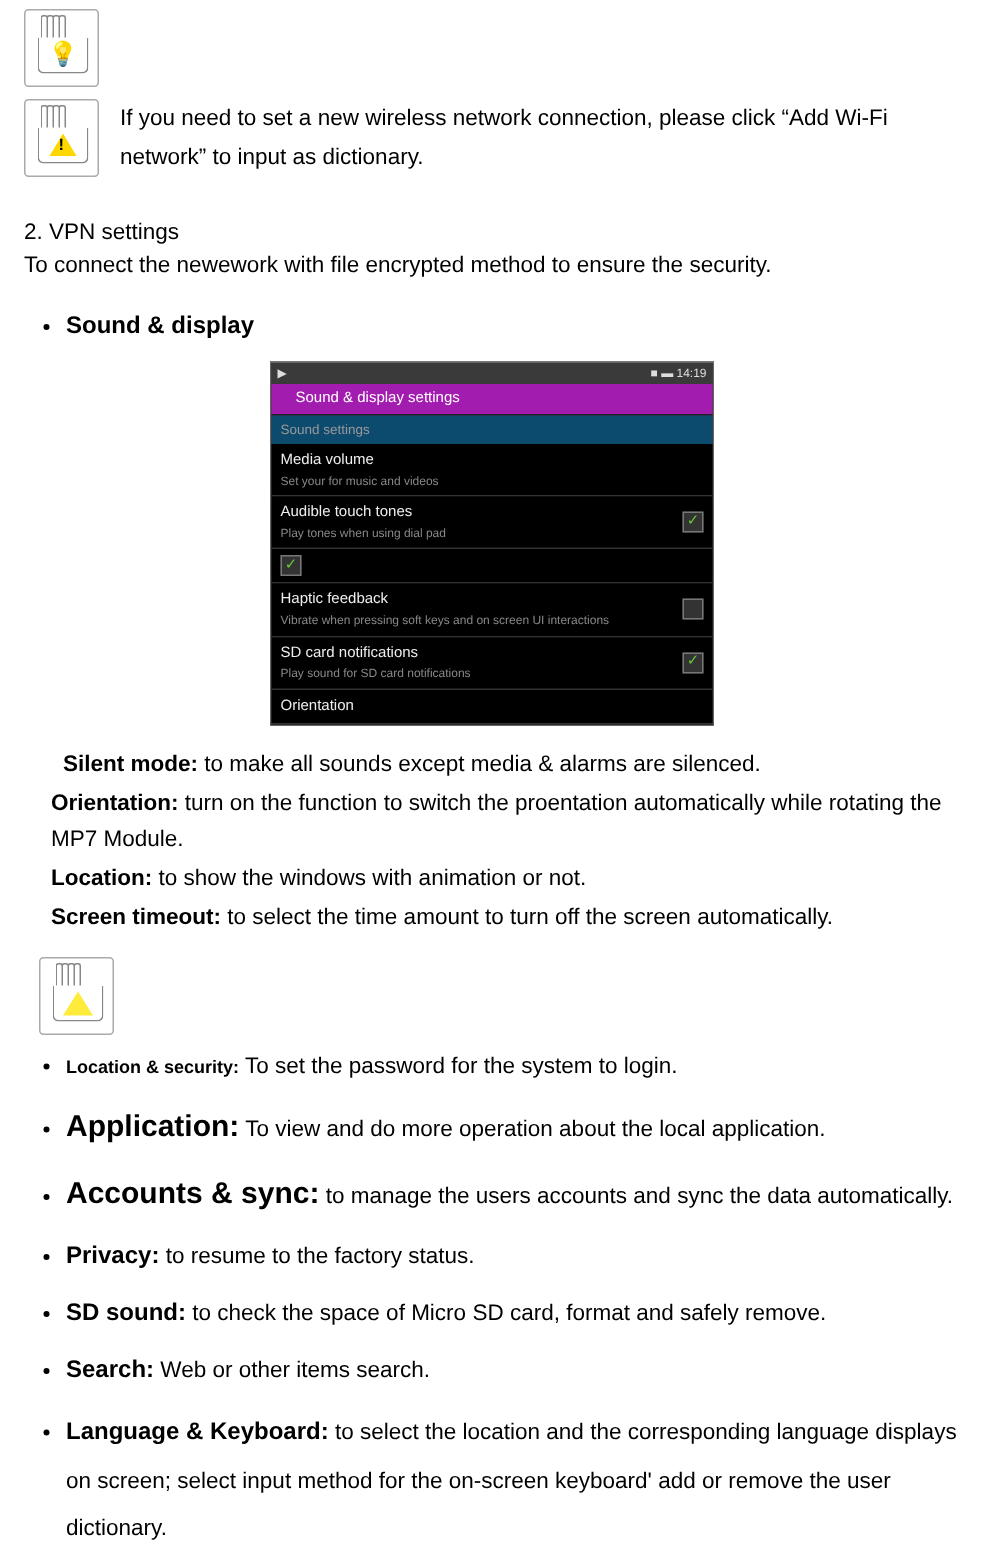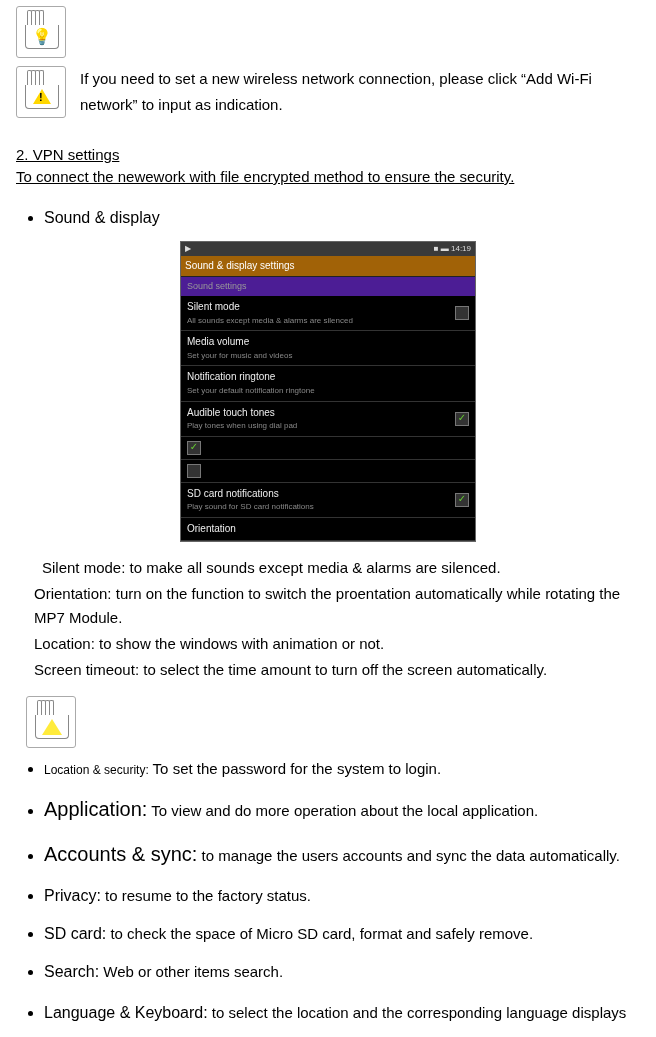--- a/index.html
+++ b/index.html
@@ -85,22 +85,22 @@
       color: #000;
     }
     .eye-tri {
       width: 0; height: 0;
       border-left: 10px solid transparent;
       border-right: 10px solid transparent;
       border-bottom: 16px solid #ffeb3b;
       position: relative;
     }
     .note-text { flex: 1; line-height: 1.7; }
-    .section { margin-top: 26px; text-decoration: underline; }
-    .bold { font-weight: normal; text-align: right; }
+    .section { margin-top: 26px; }
+    .bold { font-weight: bold; text-align: right; }
     ul.main { list-style: disc; padding-left: 28px; margin-top: 18px; }
     ul.main > li { margin-bottom: 4px; }
     ul.sub { list-style: disc; padding-left: 28px; margin-top: 4px; }
     ul.sub > li { margin-bottom: 10px; line-height: 1.75; }
     .indent { padding-left: 18px; margin-top: 6px; }
     .screenshot {
       margin: 12px auto 14px auto;
       width: 296px;
       background: #1a1a1a;
       border: 1px solid #666;
@@ -110,28 +110,28 @@
       height: 14px;
       background: #3a3a3a;
       display: flex;
       justify-content: space-between;
       align-items: center;
       padding: 0 4px;
       font-size: 8px;
       color: #ddd;
     }
     .ss-title {
-      background: #a16207;
+      background: #a21caf;
       color: #fff;
       font-size: 10px;
-      padding: 3px 4px;
+      padding: 3px 16px;
       border-bottom: 1px solid #222;
     }
     .ss-header {
-      background: #4c1d95;
+      background: #0c4a6e;
       color: #999;
       font-size: 9px;
       padding: 3px 6px;
     }
     .ss-row {
       display: flex;
       justify-content: space-between;
       align-items: center;
       padding: 4px 6px;
       border-bottom: 1px solid #333;
@@ -165,21 +165,21 @@
   </div>
 </div>
 
 <div class="note-row">
   <div class="hand-icon">
     <div class="fingers"><span></span><span></span><span></span><span></span></div>
     <div class="palm">
         <div class="warn-tri"></div>
       </div>
   </div>
-  <div class="note-text">If you need to set a new wireless network connection, please click “Add Wi-Fi network” to input as indication.</div>
+  <div class="note-text">If you need to set a new wireless network connection, please click “Add Wi-Fi network” to input as dictionary.</div>
 </div>
 
 <div class="section">
   <div>2. VPN settings</div>
   <div>To connect the newework with file encrypted method to ensure the security.</div>
 </div>
 
 <ul class="main">
   <li>
     <span class="bold" style="font-size:16px">Sound &amp; display</span>
@@ -188,48 +188,39 @@
 
 <div class="screenshot">
   <div class="ss-status">
     <span>▶</span>
     <span>■ ▬ 14:19</span>
   </div>
   <div class="ss-title">Sound &amp; display settings</div>
   <div class="ss-header">Sound settings</div>
   <div class="ss-row">
     <div class="txt">
-        <span class="lbl">Silent mode</span>
-        <span class="sub">All sounds except media &amp; alarms are silenced</span>
-      </div>
-    <div class="ss-check"></div>
-  </div>
-  <div class="ss-row">
-    <div class="txt">
         <span class="lbl">Media volume</span>
         <span class="sub">Set your for music and videos</span>
       </div>
   </div>
   <div class="ss-row">
     <div class="txt">
-        <span class="lbl">Notification ringtone</span>
-        <span class="sub">Set your default notification ringtone</span>
-      </div>
-  </div>
-  <div class="ss-row">
-    <div class="txt">
         <span class="lbl">Audible touch tones</span>
         <span class="sub">Play tones when using dial pad</span>
       </div>
     <div class="ss-check on">✓</div>
   </div>
   <div class="ss-row">
     <div class="ss-check on">✓</div>
   </div>
   <div class="ss-row">
+    <div class="txt">
+        <span class="lbl">Haptic feedback</span>
+        <span class="sub">Vibrate when pressing soft keys and on screen UI interactions</span>
+      </div>
     <div class="ss-check"></div>
   </div>
   <div class="ss-row">
     <div class="txt">
         <span class="lbl">SD card notifications</span>
         <span class="sub">Play sound for SD card notifications</span>
       </div>
     <div class="ss-check on">✓</div>
   </div>
   <div class="ss-row">
@@ -261,17 +252,17 @@
         <div class="eye-tri"></div>
       </div>
   </div>
 </div>
 
 <ul class="sub">
   <li><span class="bold" style="font-size:12px">Location &amp; security:</span><span> To set the password for the system to login.</span></li>
   <li><span class="bold" style="font-size:20px">Application:</span><span> To view and do more operation about the local application.</span></li>
   <li><span class="bold" style="font-size:20px">Accounts &amp; sync:</span><span> to manage the users accounts and sync the data automatically.</span></li>
   <li><span class="bold" style="font-size:16px">Privacy:</span><span> to resume to the factory status.</span></li>
-  <li><span class="bold" style="font-size:16px">SD card:</span><span> to check the space of Micro SD card, format and safely remove.</span></li>
+  <li><span class="bold" style="font-size:16px">SD sound:</span><span> to check the space of Micro SD card, format and safely remove.</span></li>
   <li><span class="bold" style="font-size:16px">Search:</span><span> Web or other items search.</span></li>
   <li style="line-height:2.1"><span class="bold" style="font-size:16px">Language &amp; Keyboard:</span><span> to select the location and the corresponding language displays on screen; select input method for the on-screen keyboard' add or remove the user dictionary.</span></li>
 
 </ul>
 
 </body></html>

